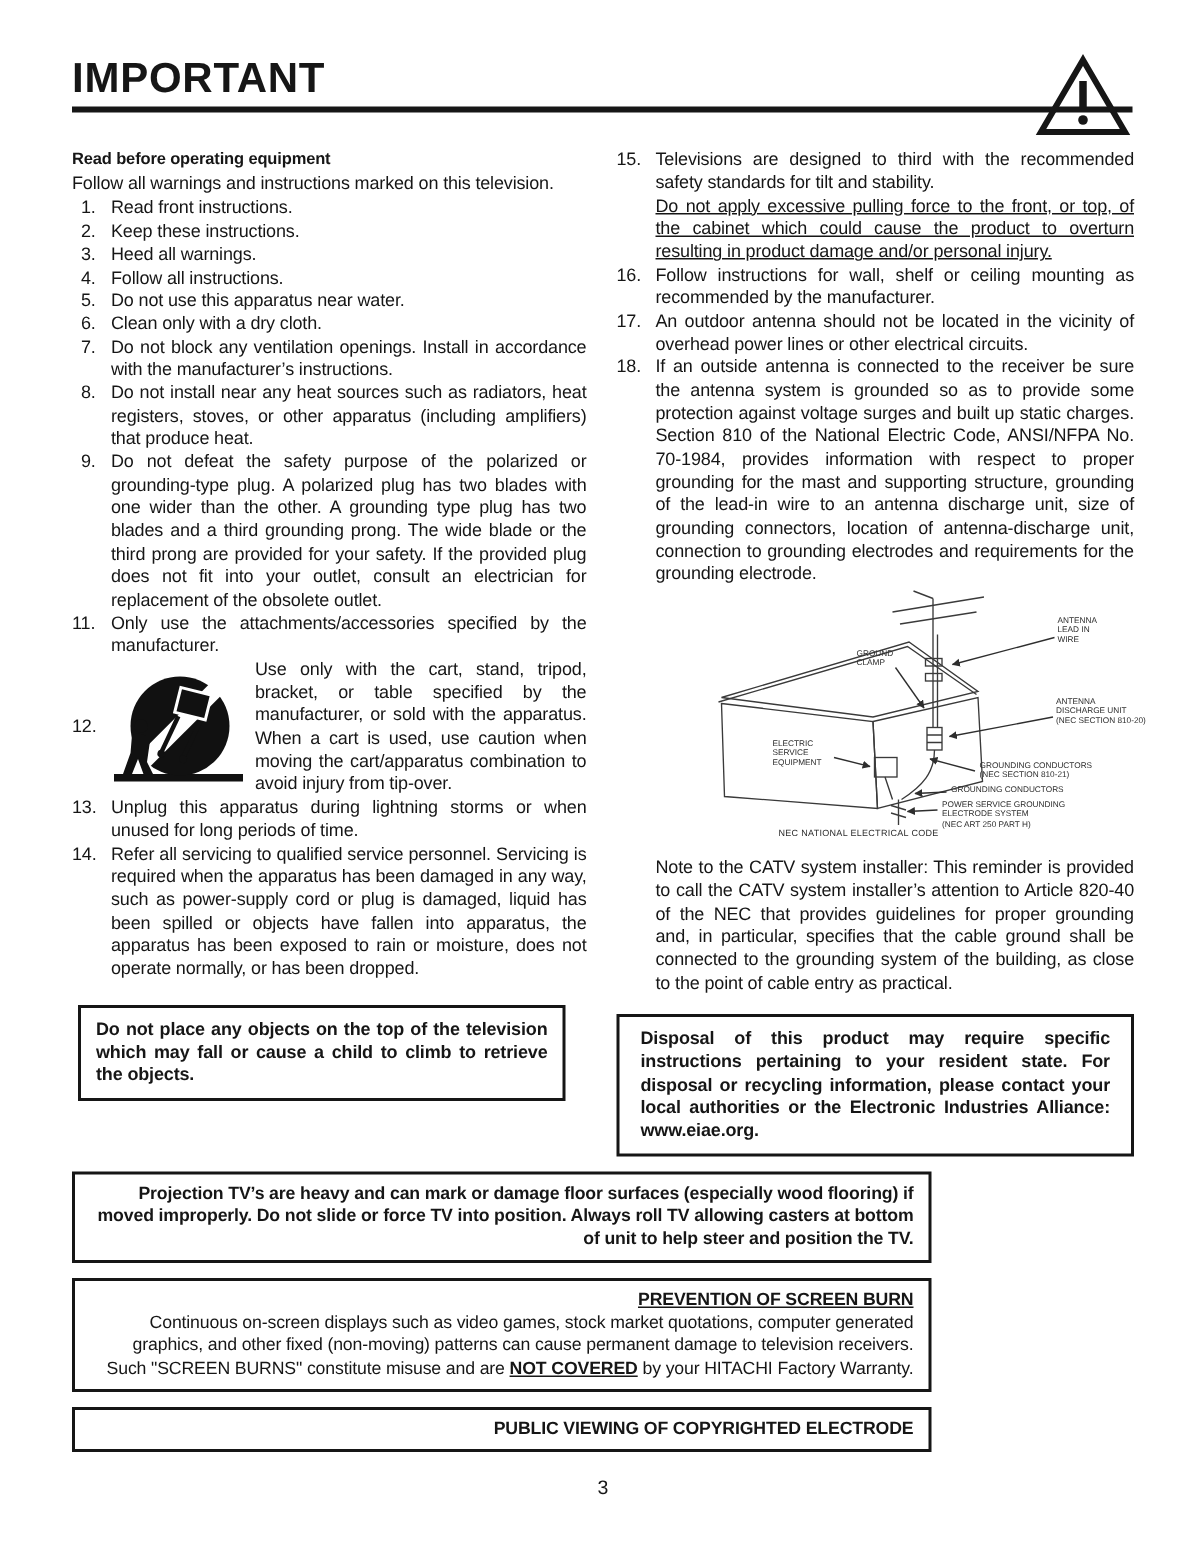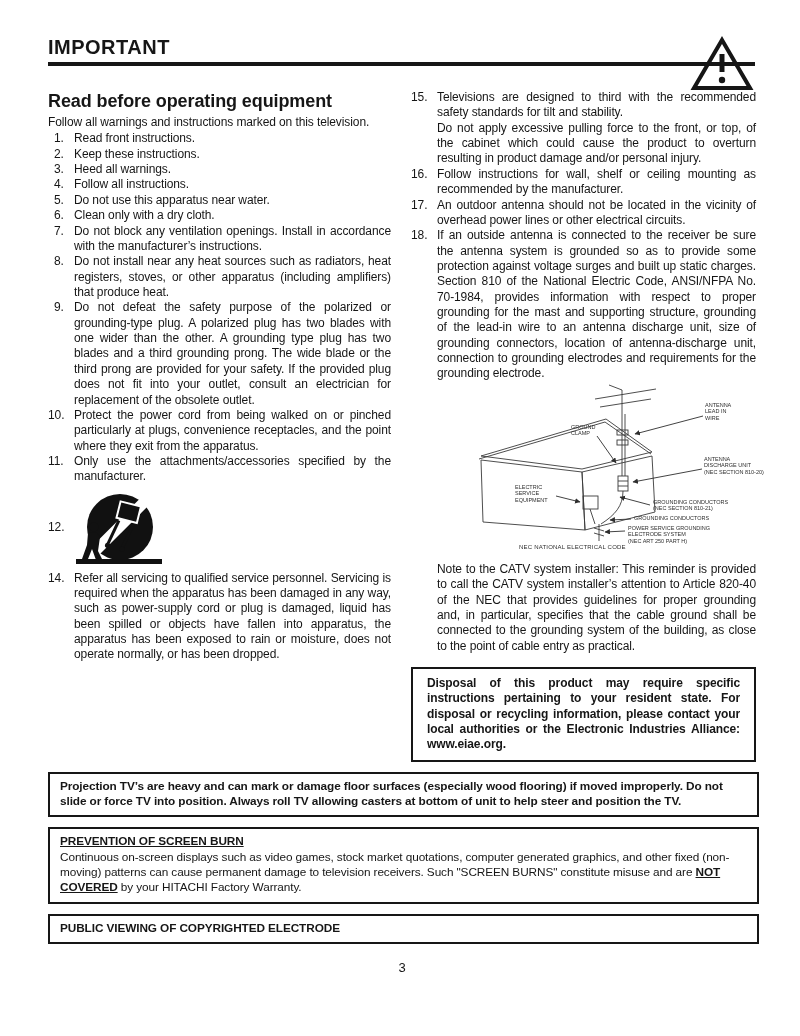--- a/index.html
+++ b/index.html
@@ -9,44 +9,44 @@
     margin:0 auto;
     background:#ffffff;
     box-sizing:border-box;
     padding:14px 44px 0 48px;
     font-family:"Liberation Sans", sans-serif;
     color:#161616;
     overflow:hidden;
   }
   
   .hdr { position:relative; }
-  .hdr h1 { margin:22px 0 0 0; font-size:20px; font-weight:bold; letter-spacing:0.5px; }
+  .hdr h1 { margin:22px 0 0 0; font-size:28px; font-weight:bold; letter-spacing:0.5px; }
   .title-rule { height:4px; background:#161616; margin-top:3px; width:707px; }
   .tri { position:absolute; right:2px; top:0; }
   
   .columns { display:flex; gap:20px; margin-top:24px; }
   .col { width:345px; font-size:12px; line-height:1.28; letter-spacing:-0.1px; text-align:justify; }
-  .col h2 { font-size:18px; margin:0 0 2px 0; text-align:left; }
+  .col h2 { font-size:11px; margin:0 0 2px 0; text-align:left; }
   .intro { margin:0 0 1px 0; }
   .li { display:flex; }
   .li .num { flex:0 0 26px; padding-left:6px; box-sizing:border-box; }
   .li .num.d2 { padding-left:0; }
   .li .txt { flex:1; text-align:justify; }
-  .para2 { margin-top:0; }
+  .para2 { margin-top:0;text-decoration:underline; }
   .item12 { display:flex;align-items:center; }
   .item12 .cart-wrap { flex:0 0 96px; padding:4px 8px 0 0; box-sizing:border-box; }
   .warn-box { border:2px solid #161616; font-weight:bold; padding:7px 10px; margin:16px 0 0 4px; width:325px; box-sizing:border-box; }
   .disposal { border:2px solid #161616; font-weight:bold; padding:7px 14px; margin-top:13px; }
   
   .diagram { position:relative; width:352px; height:174px; margin:2px 0 2px 8px; }
   .dlabel { position:absolute; font-size:5.5px; line-height:1.18; letter-spacing:0; white-space:pre-line; color:#2e2e2e; text-align:left; }
   .dcaption { position:absolute; font-size:6px; color:#2e2e2e; letter-spacing:0.2px; }
   .catv { margin:4px 0 0 26px; }
   
-  .wide-box { border:2px solid #161616; padding:5px 10px 6px 10px; margin-top:10px; font-size:11.8px; line-height:1.3; letter-spacing:-0.1px; width:711px; box-sizing:border-box; }
+  .wide-box { border:2px solid #161616; padding:5px 10px 6px 10px; margin-top:10px; font-size:11.8px; line-height:1.3; letter-spacing:-0.1px; width:573px; box-sizing:border-box;text-align:right; }
   .wide-box p { margin:0; }
   .boldtext { font-weight:bold; }
   .box-title-u { font-weight:bold; text-decoration:underline; }
   .box-title { font-weight:bold; }
   .bu { font-weight:bold; text-decoration:underline; }
   .page-num { text-align:center; margin-top:16px; font-size:13px; }
   svg { display:block; }
 </style>
 </head>
 <body>
@@ -99,24 +99,20 @@
           <span class="num">7.</span>
           <span class="txt">Do not block any ventilation openings.  Install in accordance with the manufacturer’s instructions.</span>
         </div>
       <div class="li">
           <span class="num">8.</span>
           <span class="txt">Do not install near any heat sources such as radiators, heat registers, stoves, or other apparatus (including amplifiers) that produce heat.</span>
         </div>
       <div class="li">
           <span class="num">9.</span>
           <span class="txt">Do not defeat the safety purpose of the polarized or grounding-type plug.  A polarized plug has two blades with one wider than the other.  A grounding type plug has two blades and a third grounding prong.  The wide blade or the third prong are provided for your safety.  If the provided plug does not fit into your outlet, consult an electrician for replacement of the obsolete outlet.</span>
-        </div>
-      <div class="li">
-          <span class="num d2">10.</span>
-          <span class="txt">Protect the power cord from being walked on or pinched particularly at plugs, convenience receptacles, and the point where they exit from the apparatus.</span>
         </div>
       <div class="li">
           <span class="num d2">11.</span>
           <span class="txt">Only use the attachments/accessories specified by the manufacturer.</span>
         </div>
 
       <div class="li item12">
         <span class="num d2">12.</span>
         <span class="cart-wrap">
           <svg width="88" height="82" viewBox="0 0 88 82">
@@ -129,27 +125,35 @@
               <rect x="40" y="14" width="21" height="17" fill="#111" stroke="#fff" stroke-width="2"></rect>
               <line x1="43" y1="33" x2="38" y2="58" stroke="#111" stroke-width="3"></line>
               <line x1="58" y1="33" x2="53" y2="58" stroke="#111" stroke-width="3"></line>
               <circle cx="38" cy="60" r="2.6" fill="#111"></circle>
               <circle cx="53" cy="60" r="2.6" fill="#111"></circle>
             </g>
             <circle cx="20" cy="38" r="4.5" fill="#111"></circle>
             <path d="M14,44 Q22,41 26,48 L24,62 L28,70 L22,71 L18,60 L14,70 L8,70 L13,56 Z" fill="#111"></path>
           </svg>
         </span>
-      </div>
-
+        <span class="txt">Use only with the cart, stand, tripod, bracket, or table specified by the manufacturer, or sold with the apparatus.  When a cart is used, use caution when moving the cart/apparatus combination to avoid injury from tip-over.</span>
+      </div>
+
+      <div class="li">
+          <span class="num d2">13.</span>
+          <span class="txt">Unplug this apparatus during lightning storms or when unused for long periods of time.</span>
+        </div>
       <div class="li">
           <span class="num d2">14.</span>
           <span class="txt">Refer all servicing to qualified service personnel.  Servicing is required when the apparatus has been damaged in any way, such as power-supply cord or plug is damaged, liquid has been spilled or objects have fallen into apparatus, the apparatus has been exposed to rain or moisture, does not operate normally, or has been dropped.</span>
         </div>
 
+      <div class="warn-box">
+        <span>Do not place any objects on the top of the television which may fall or cause a child to climb to retrieve the objects.</span>
+      </div>
     </div>
 
     <div class="col">
 
       <div class="li">
         <span class="num d2">15.</span>
         <span class="txt">
           <div>Televisions are designed to third with the recommended safety standards for tilt and stability.</div>
           <div class="para2">Do not apply excessive pulling force to the front, or top, of the cabinet which could cause the product to overturn resulting in product damage and/or personal injury.</div>
         </span>

